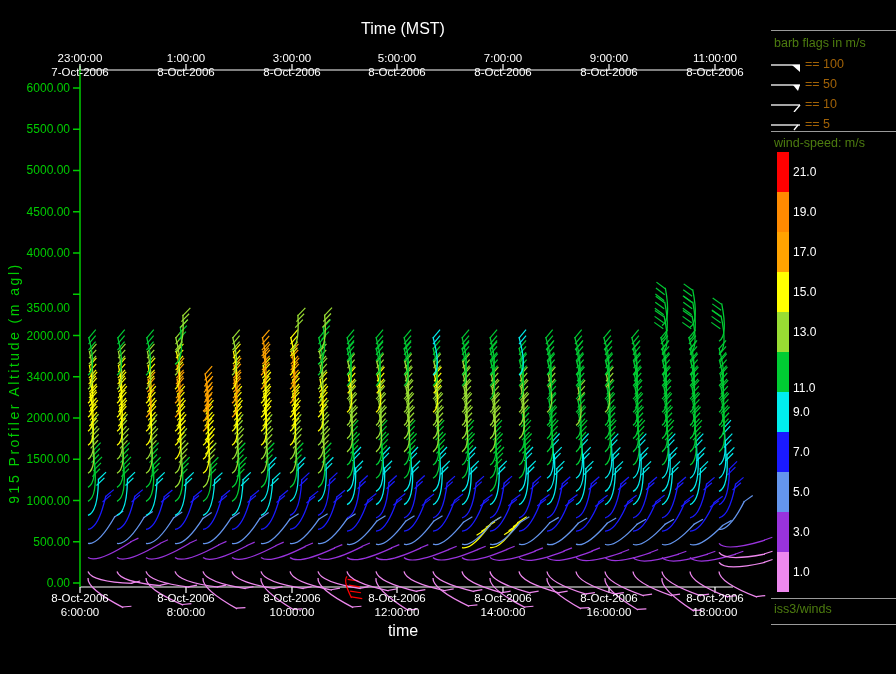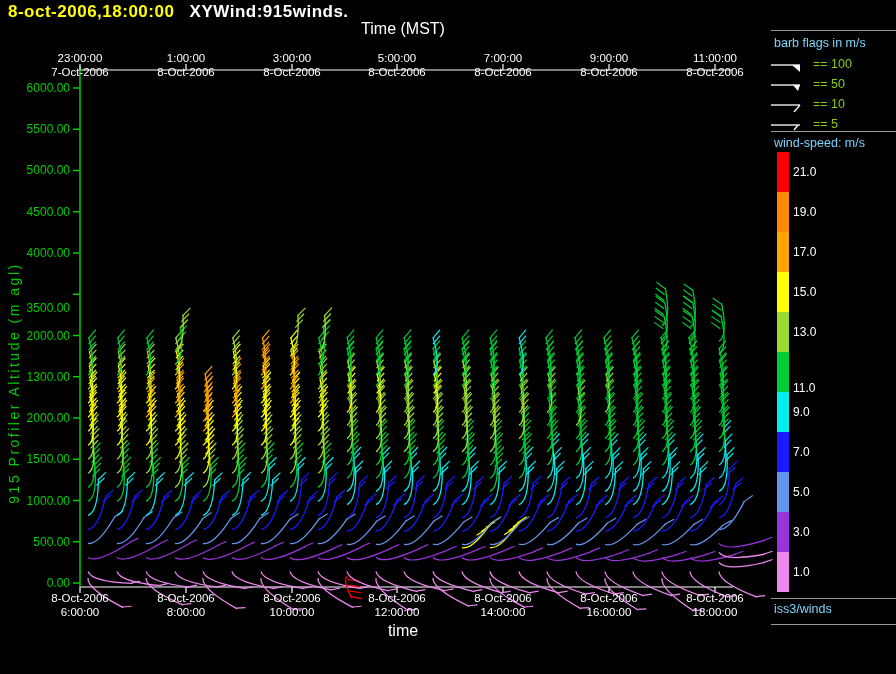--- a/index.html
+++ b/index.html
@@ -16,22 +16,22 @@
          text-align:center;line-height:14px;white-space:nowrap;margin-top:17px;}
   .btick{position:absolute;top:591px;transform:translateX(-50%);color:#FFF;font-size:11.5px;
          text-align:center;line-height:14px;white-space:nowrap;}
   .ltick{position:absolute;left:0;width:70px;text-align:right;color:#00CC00;font-size:12px;
          line-height:14px;height:14px;white-space:nowrap;}
   .yaxis-title{position:absolute;left:-166px;top:375px;width:360px;text-align:center;color:#00CC00;
          font-size:14px;letter-spacing:2.5px;transform:rotate(-90deg);white-space:nowrap;}
   .banner{position:absolute;left:19px;top:634px;background:#FFF;color:#000;font-size:12.5px;
           padding:3px 7px;white-space:nowrap;}
   .sep{position:absolute;left:771px;width:125px;height:1px;background:#9a9a9a;}
-  .rp-text{position:absolute;left:774px;color:#7dd3fc;font-size:12.5px;white-space:nowrap;}
-  .lrow{position:absolute;left:770px;height:20px;display:flex;align-items:center;gap:9px;color:#84cc16;font-size:12.5px;}
+  .rp-text{position:absolute;left:774px;color:#4d7c0f;font-size:12.5px;white-space:nowrap;}
+  .lrow{position:absolute;left:770px;height:20px;display:flex;align-items:center;gap:1px;color:#a16207;font-size:12.5px;}
   .lrow svg{display:block;}
   .cb-swatch{position:absolute;left:777px;width:12px;height:40px;}
   .cb-label{position:absolute;left:793px;color:#FFF;font-size:12px;height:16px;line-height:16px;white-space:nowrap;}
 </style>
 </head>
 <body>
 
 <div class="screen">
 
   <svg id="plot-svg">
@@ -1396,24 +1396,20 @@
       <path d="M 719 353.65 Q 728.023620267667 348.01228084550587 720.9887663372318 315.7020776793262" stroke="#00CC33" fill="none" stroke-width="1.3"></path>
       <line x1="720.9364303809889" y1="316.70070721408075" x2="711.92575789381" y2="310.39136641421925" stroke="#00CC33" stroke-width="1.2"></line>
       <line x1="720.6224146435312" y1="322.6924844226082" x2="711.6117421563523" y2="316.3831436227467" stroke="#00CC33" stroke-width="1.2"></line>
       <line x1="720.3083989060735" y1="328.68426163113566" x2="711.2977264188946" y2="322.37492083127415" stroke="#00CC33" stroke-width="1.2"></line>
       <path d="M 719 341.275 Q 728.1206376926568 335.79562338588704 721.6507460022767 303.3675660901267" stroke="#00CC33" fill="none" stroke-width="1.3"></path>
       <line x1="721.5809895285325" y1="304.3651301403865" x2="712.6818025904081" y2="297.8994923651693" stroke="#00CC33" stroke-width="1.2"></line>
       <line x1="721.1624506860678" y1="310.35051444194545" x2="712.2632637479434" y2="303.88487666672825" stroke="#00CC33" stroke-width="1.2"></line>
       <line x1="720.7439118436031" y1="316.3358987435044" x2="711.8447249054786" y2="309.8702609682872" stroke="#00CC33" stroke-width="1.2"></line>
     </svg>
 
-  <div class="title">
-    <span class="t-yellow">8-oct-2006,18:00:00</span>
-    <span class="t-white">XYWind:915winds.</span>
-  </div>
 
   <div class="axlbl top-title">Time (MST)</div>
 
   <div class="ttick" style="left:80px">
       <div>23:00:00</div>
       <div>7-Oct-2006</div>
     </div>
   <div class="ttick" style="left:186px">
       <div>1:00:00</div>
       <div>8-Oct-2006</div>
@@ -1441,21 +1437,21 @@
 
   <div class="yaxis-title">915 Profiler Altitude (m agl)</div>
 
   <div class="ltick" style="top:81px">6000.00</div>
   <div class="ltick" style="top:122px">5500.00</div>
   <div class="ltick" style="top:163px">5000.00</div>
   <div class="ltick" style="top:205px">4500.00</div>
   <div class="ltick" style="top:246px">4000.00</div>
   <div class="ltick" style="top:301px">3500.00</div>
   <div class="ltick" style="top:329px">2000.00</div>
-  <div class="ltick" style="top:370px">1300.00</div>
+  <div class="ltick" style="top:370px">3400.00</div>
   <div class="ltick" style="top:411px">2000.00</div>
   <div class="ltick" style="top:452px">1500.00</div>
   <div class="ltick" style="top:494px">1000.00</div>
   <div class="ltick" style="top:535px">500.00</div>
   <div class="ltick" style="top:576px">0.00</div>
 
   <div class="btick" style="left:80px">
       <div>8-Oct-2006</div>
       <div>6:00:00</div>
     </div>

